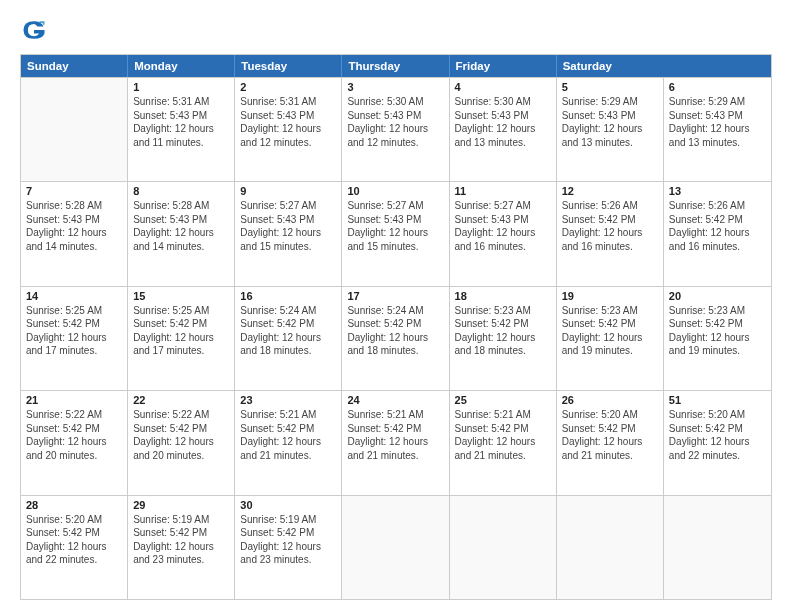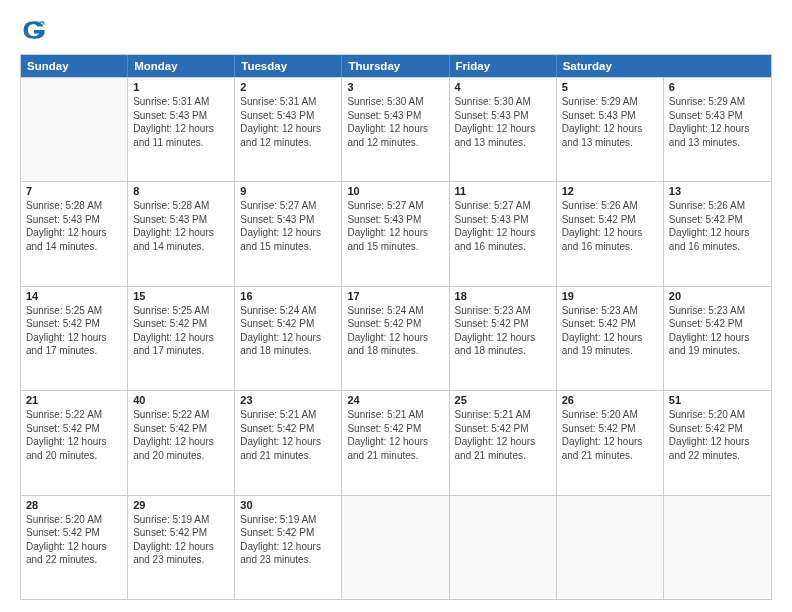--- a/index.html
+++ b/index.html
@@ -265,21 +265,21 @@
           </div>
         </div>
         <div class="cal-row">
           <div class="cal-cell">
             <div class="cell-date">21</div>
             <div class="cell-info" style="white-space: pre-line;">Sunrise: 5:22 AM
 Sunset: 5:42 PM
 Daylight: 12 hours and 20 minutes.</div>
           </div>
           <div class="cal-cell">
-            <div class="cell-date">40</div>
+            <div class="cell-date">22</div>
             <div class="cell-info" style="white-space: pre-line;">Sunrise: 5:22 AM
 Sunset: 5:42 PM
 Daylight: 12 hours and 20 minutes.</div>
           </div>
           <div class="cal-cell">
             <div class="cell-date">23</div>
             <div class="cell-info" style="white-space: pre-line;">Sunrise: 5:21 AM
 Sunset: 5:42 PM
 Daylight: 12 hours and 21 minutes.</div>
           </div>

